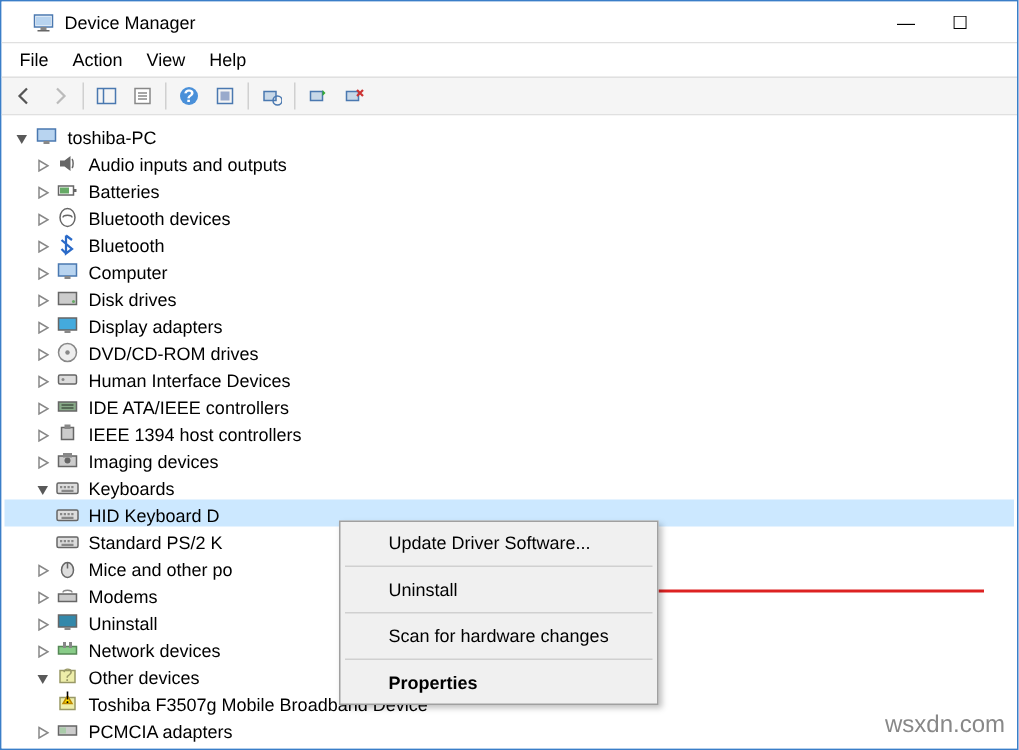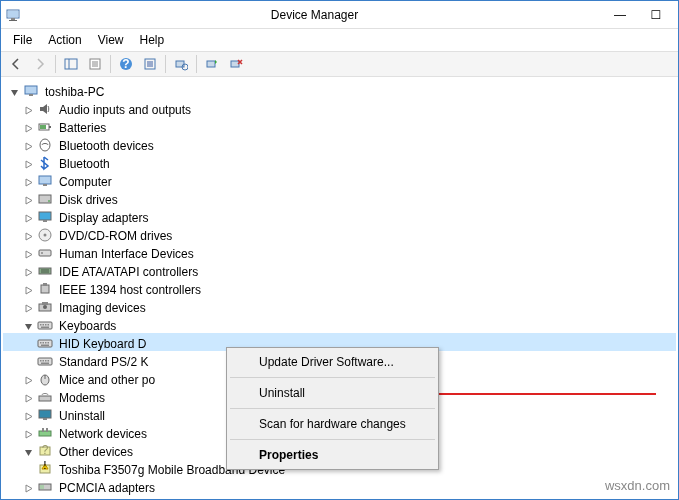--- a/index.html
+++ b/index.html
@@ -1,17 +1,17 @@
 <!DOCTYPE html>
 <html><head>
   <meta charset="utf-8">
   <style>
     * { margin: 0; padding: 0; box-sizing: border-box; font-family: 'Segoe UI', Tahoma, sans-serif; font-size: 12px; }
     body { width: 679px; height: 500px; background: #fff; border: 1px solid #3a7ec8; position: relative; overflow: hidden; }
-    .titlebar { height: 28px; background: #fff; display: flex; align-items: center; padding: 0 4px; border-bottom: 1px solid #e0e0e0; text-align: center; }
+    .titlebar { height: 28px; background: #fff; display: flex; align-items: center; padding: 0 20px; border-bottom: 1px solid #e0e0e0; }
     .title-icon { width: 16px; height: 16px; margin-right: 6px; }
     .title-text { flex: 1; font-size: 12px; color: #000; }
     .win-btn { width: 36px; height: 22px; display: flex; align-items: center; justify-content: center; cursor: default; }
     .menubar { height: 22px; display: flex; align-items: center; padding: 0 4px; background: #fff; }
     .menu-item { padding: 2px 8px; cursor: default; }
     .toolbar { height: 26px; display: flex; align-items: center; padding: 2px 4px; background: #f5f5f5; border-top: 1px solid #e0e0e0; border-bottom: 1px solid #e0e0e0; gap: 2px; }
     .tool-btn { width: 22px; height: 22px; display: flex; align-items: center; justify-content: center; cursor: default; border: 1px solid transparent; }
     .tool-sep { width: 1px; height: 18px; background: #d0d0d0; margin: 0 2px; }
     .tree-area { padding: 4px 2px; overflow: auto; height: calc(100% - 76px); background: #fff; }
     .tree-row { display: flex; align-items: flex-end; height: 18px; cursor: default; white-space: nowrap; }
@@ -22,21 +22,21 @@
     .node-icon { width: 16px; height: 16px; margin: 0 4px 0 2px; display: flex; align-items: center; justify-content: center; }
     .node-label { font-size: 12px; color: #000; padding: 0 2px; }
     .indent-0 { padding-left: 4px; }
     .indent-1 { padding-left: 18px; }
     .indent-2 { padding-left: 18px; }
     .context-menu { position: absolute; background: #f0f0f0; border: 1px solid #a0a0a0; box-shadow: 2px 2px 4px rgba(0,0,0,0.25); padding: 2px; min-width: 210px; z-index: 100; margin-left: 48px; }
     .ctx-item { padding: 5px 30px 5px 30px; cursor: default; font-size: 12px; }
     .ctx-item.bold { font-weight: bold; }
     .ctx-sep { height: 1px; background: #d0d0d0; margin: 3px 1px; }
     .arrow-annotation { position: absolute; z-index: 90; pointer-events: none; }
-    .watermark { position: absolute; bottom: 6px; right: 8px; font-size: 13px; color: #888; z-index: 200; }
+    .watermark { position: absolute; bottom: 6px; right: 8px; font-size: 16px; color: #888; z-index: 200; }
   </style>
 </head>
 <body>
 
 <div class="titlebar">
   <span class="title-icon">
     <svg viewBox="0 0 16 16">
         <rect x="2" y="3" width="12" height="8" fill="#fff" stroke="#4a78b0" stroke-width="1"></rect>
         <rect x="3" y="4" width="10" height="6" fill="#b8d4f0"></rect>
         <rect x="6" y="11" width="4" height="2" fill="#888"></rect>
@@ -270,21 +270,21 @@
             <path d="M2 1 L8 4.5 L2 8 Z" fill="none" stroke="#888"></path>
           </svg>
         </span>
     <span class="node-icon">
           <svg viewBox="0 0 16 16">
             <rect x="2" y="5" width="12" height="6" fill="#8a8" stroke="#666"></rect>
             <line x1="4" y1="7" x2="12" y2="7" stroke="#454"></line>
             <line x1="4" y1="9" x2="12" y2="9" stroke="#454"></line>
           </svg>
         </span>
-    <span class="node-label">IDE ATA/ATAPI controllers</span>
+    <span class="node-label">IDE ATA/IEEE controllers</span>
   </div>
       <div class="tree-row indent-1">
     <span class="expander">
           <svg viewBox="0 0 9 9">
             <path d="M2 1 L8 4.5 L2 8 Z" fill="none" stroke="#888"></path>
           </svg>
         </span>
     <span class="node-icon">
           <svg viewBox="0 0 16 16">
             <rect x="4" y="4" width="8" height="8" fill="#ccc" stroke="#666"></rect>

